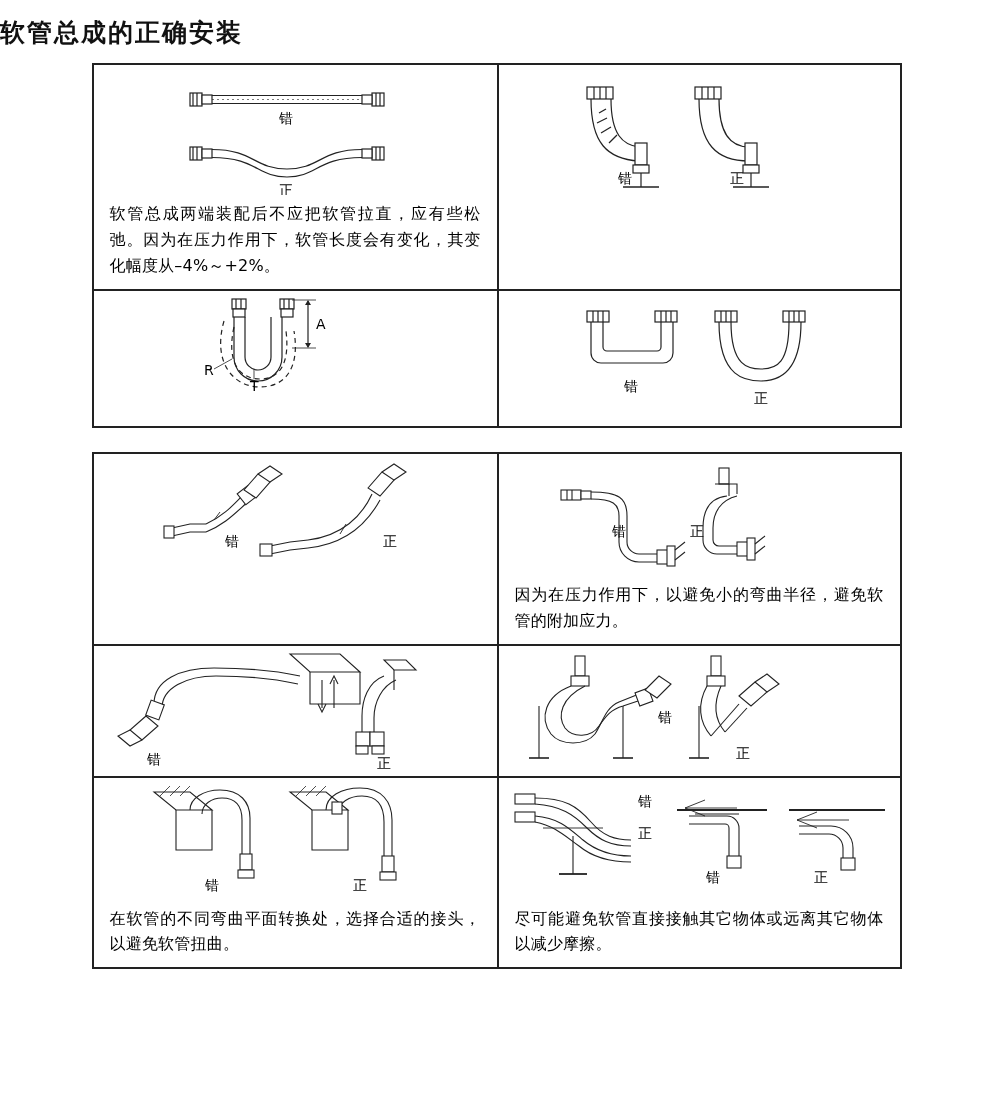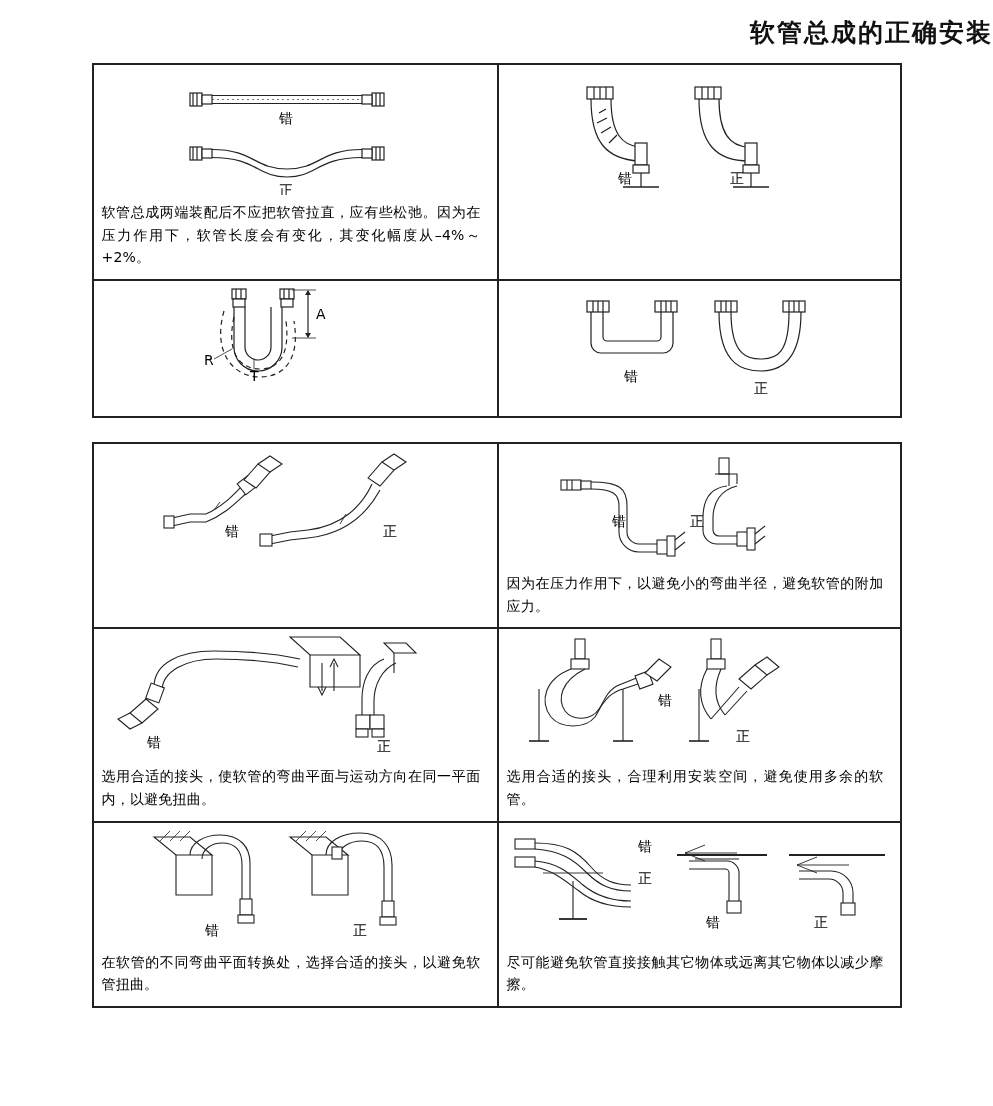--- a/index.html
+++ b/index.html
@@ -9,21 +9,21 @@
   }
   body {
     width: 993px;
     height: 1106px;
     font-family: "DejaVu Sans", "Liberation Sans", sans-serif;
     color: #000;
     position: relative;
     overflow: hidden;
   }
   .page-title {
-    text-align: right;
+    text-align: left;
     font-size: 25px;
     font-weight: bold;
     letter-spacing: 2px;
     padding-top: 16px;
     padding-bottom: 12px;
     color: #111;
   }
   .block {
     margin: 0 auto;
     border: 2px solid #222;
@@ -49,23 +49,23 @@
   }
   .cell + .cell {
     border-left: 2px solid #222;
   }
   .fig {
     position: relative;
     width: 100%;
     flex: 0 0 auto;
   }
   .caption {
-    font-size: 14px;
+    font-size: 16px;
     line-height: 1.62;
-    padding: 6px 16px 10px 8px;
+    padding: 6px 16px 10px 16px;
     text-align: justify;
     letter-spacing: 0.2px;
   }
   .caption.pad-more { padding-top: 10px; }
   svg { display: block; }
   .lbl {
     font-size: 14px;
     font-family: "DejaVu Sans", "Liberation Sans", sans-serif;
   }
 </style>
@@ -336,21 +336,20 @@
             <path d="M290 30 C 274 36, 268 54, 268 70 L268 88"></path>
             <path d="M302 34 C 288 40, 280 56, 280 72 L280 88"></path>
             <rect x="262" y="86" width="14" height="14" fill="#fff"></rect>
             <rect x="276" y="86" width="14" height="14" fill="#fff"></rect>
             <rect x="262" y="100" width="12" height="8" fill="#fff"></rect>
             <rect x="278" y="100" width="12" height="8" fill="#fff"></rect>
           </g>
           <text class="lbl" x="290" y="122" text-anchor="middle">正</text>
         </svg>
       </div>
-      <div class="caption">选用合适的接头，使软管的弯曲平面与运动方向在同一平面内，以避免扭曲。</div>
     </div>
 
     <div class="cell">
       <div class="fig">
         <svg width="403" height="130" viewBox="0 0 403 130">
           <g fill="none" stroke="#222" stroke-width="1.1">
 
             <rect x="76" y="10" width="10" height="20" fill="#fff"></rect>
             <rect x="72" y="30" width="18" height="10" fill="#fff"></rect>
             <path d="M72 40 C 46 50, 40 72, 52 88 C 62 100, 86 100, 96 88"></path>
@@ -375,21 +374,20 @@
             <path d="M212 90 L240 58"></path>
             <path d="M226 86 L248 62"></path>
             <path d="M240 50 L256 36 L268 46 L252 60 Z" fill="#fff"></path>
             <path d="M256 36 L268 28 L280 38 L268 46"></path>
             <line x1="200" y1="60" x2="200" y2="112"></line>
             <line x1="190" y1="112" x2="210" y2="112" stroke-width="1.6"></line>
           </g>
           <text class="lbl" x="244" y="112" text-anchor="middle">正</text>
         </svg>
       </div>
-      <div class="caption">选用合适的接头，合理利用安装空间，避免使用多余的软管。</div>
     </div>
   </div>
 
   <div class="row">
 
     <div class="cell">
       <div class="fig">
         <svg width="403" height="122" viewBox="0 0 403 122">
           <g fill="none" stroke="#222" stroke-width="1.1">
 

